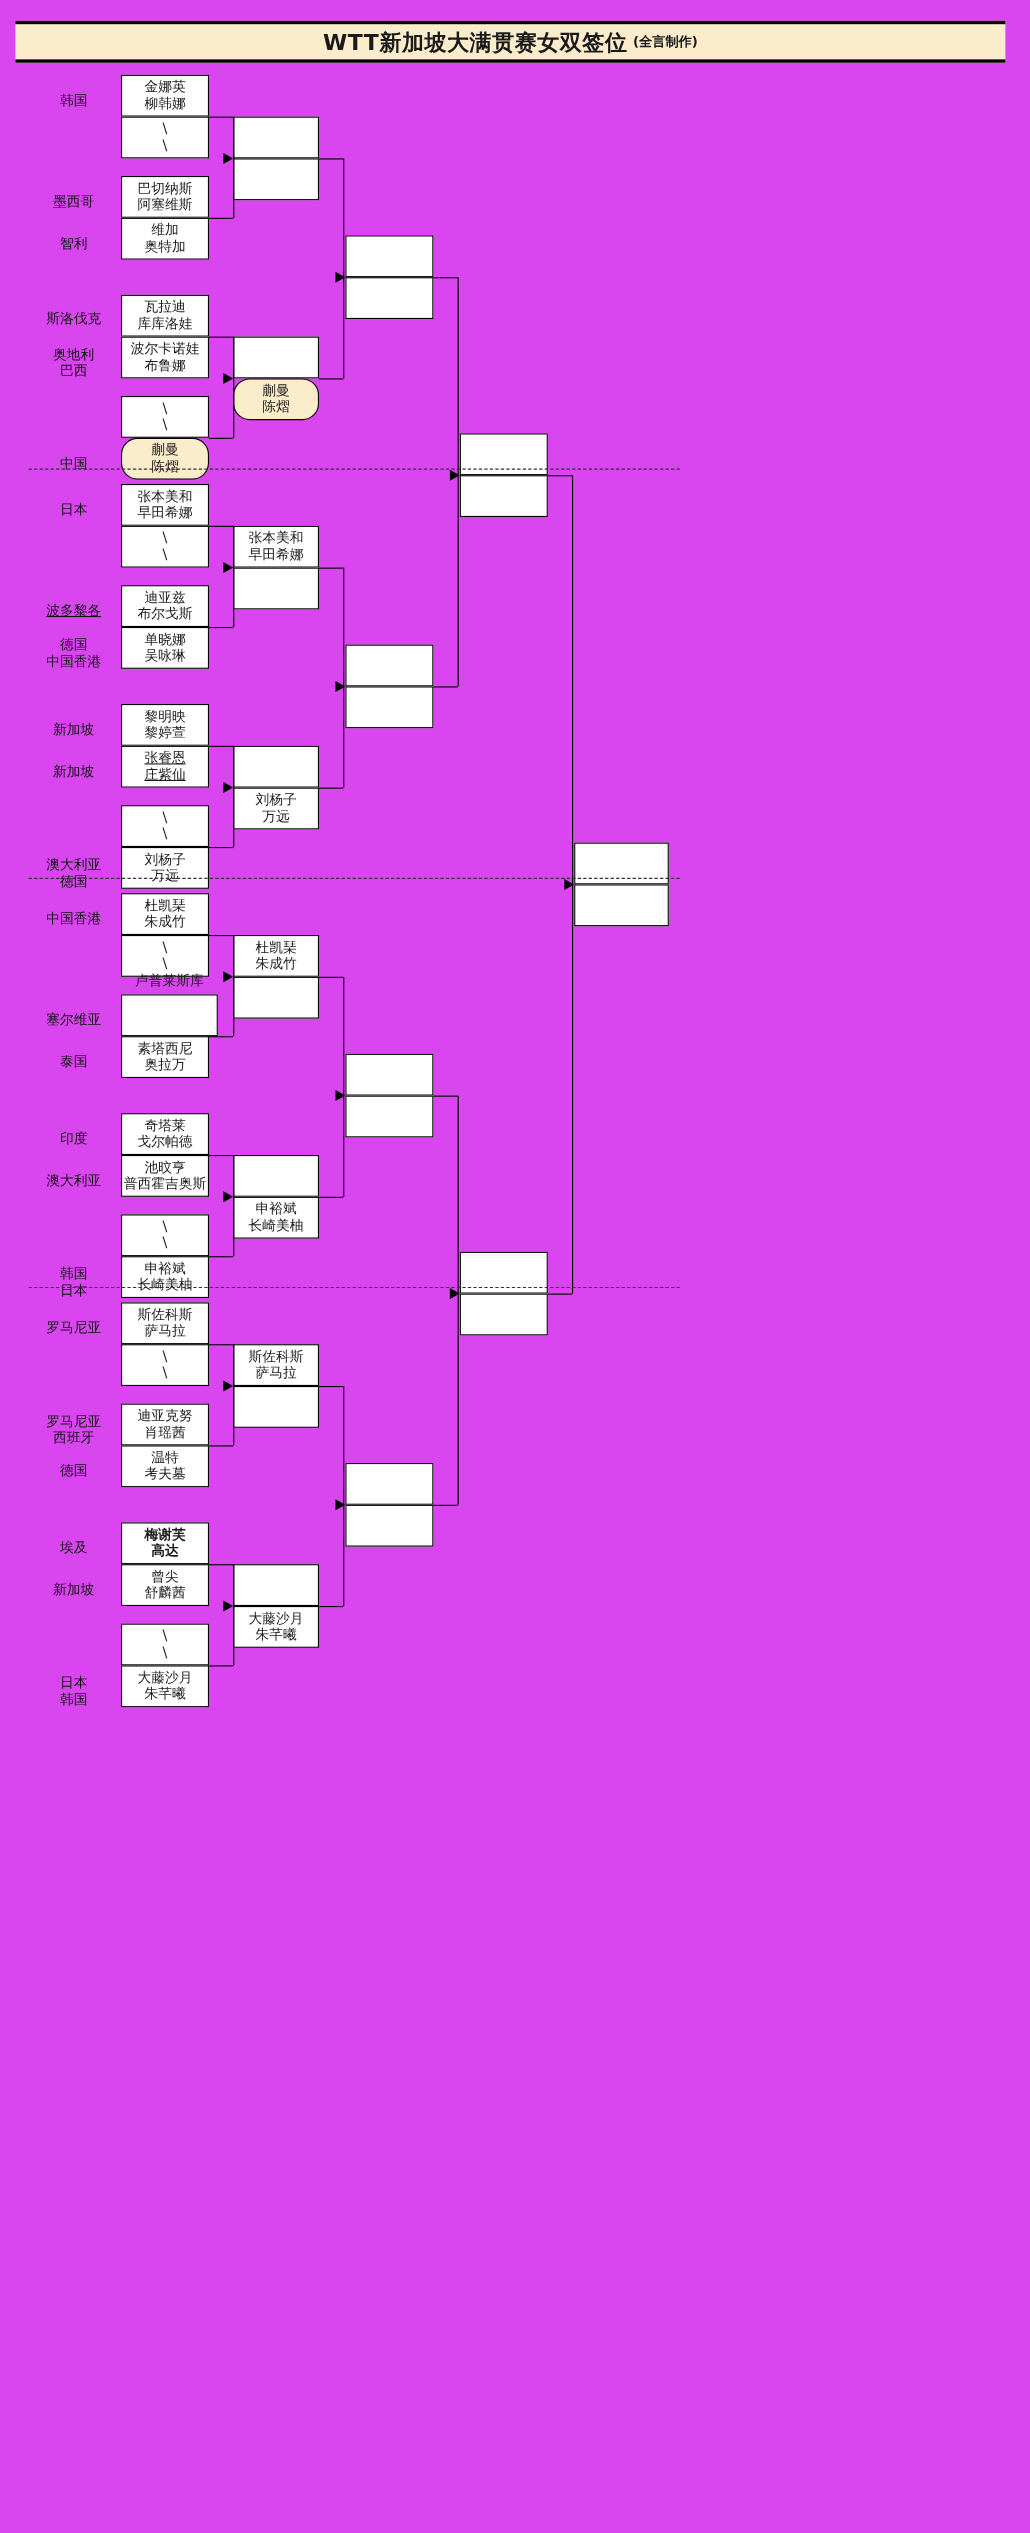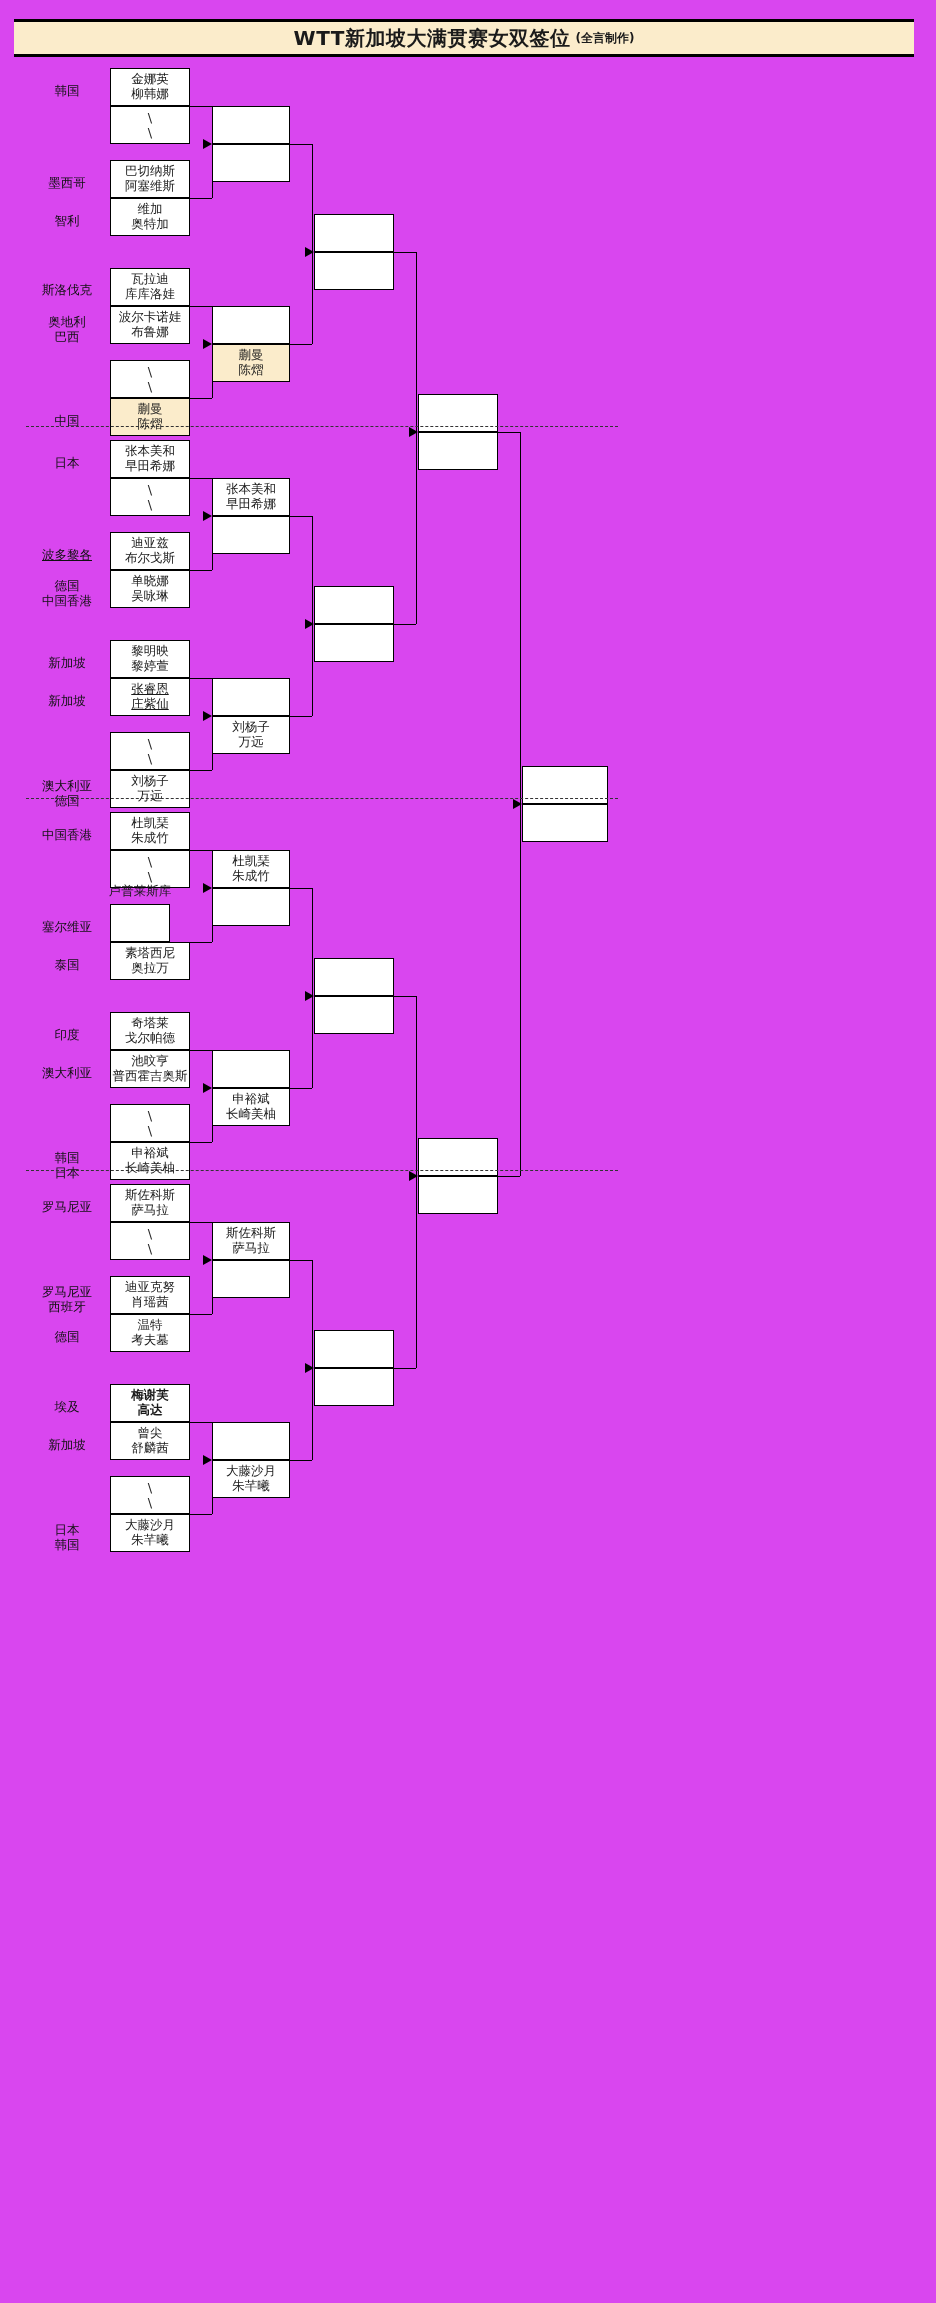--- a/index.html
+++ b/index.html
@@ -48,21 +48,21 @@
     background:#ffffff;
     display:flex;
     flex-direction:column;
     align-items:center;
     justify-content:center;
     font-size:12.5px;
     line-height:1.18;
     text-align:center;
     white-space:nowrap;
   }
-  .bx.hl{background:#fbeccb;}
+  .bx.hl{background:#fbeccb;border-radius:15px;}
   .bx .ln{display:block;}
   .bx.bye{
     font-size:13px;
     color:#222;
     justify-content:center;
   }
   .bx.bye .ln{
     display:block;
     text-align:center;
     letter-spacing:0;
@@ -264,21 +264,21 @@
       <div class="hseg" style="left: 312px; top: 624px;"></div>
       <div class="arw" style="left: 305px; top: 619px;"></div>
       <div class="bx" style="left: 110px; top: 812px; width: 80px; height: 38px;">
         <span class="ln">杜凯琹</span>
         <span class="ln">朱成竹</span>
       </div>
       <div class="bx bye" style="left: 110px; top: 850px; width: 80px; height: 38px;">
         <span class="ln">\</span>
         <span class="ln">\</span>
       </div>
-      <div class="bx" style="left: 110px; top: 904px; width: 60px; height: 38px; gap: 48px;">
+      <div class="bx" style="left: 110px; top: 904px; width: 88px; height: 38px; gap: 48px;">
         <span class="ln">卢普莱斯库</span>
         <span class="ln">苏尔詹</span>
       </div>
       <div class="bx" style="left: 110px; top: 942px; width: 80px; height: 38px;">
         <span class="ln">素塔西尼</span>
         <span class="ln">奥拉万</span>
       </div>
       <div class="bx" style="left: 110px; top: 1012px; width: 80px; height: 38px;">
         <span class="ln">奇塔莱</span>
         <span class="ln">戈尔帕德</span>

